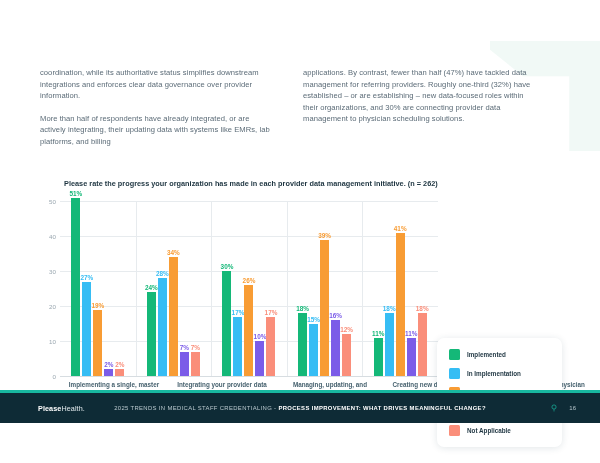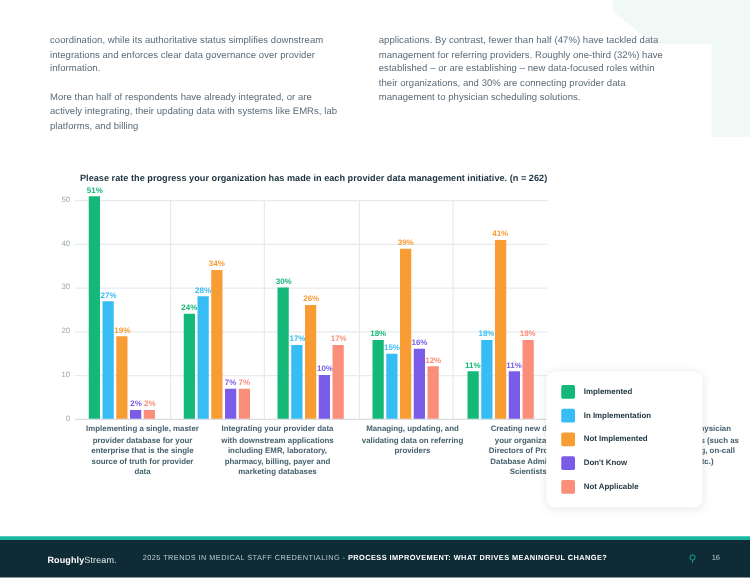--- a/index.html
+++ b/index.html
@@ -1,21 +1,21 @@
 <!DOCTYPE html>
 <html><head>
 <meta charset="utf-8">
 <style>
   html,body{margin:0;padding:0;}
   body{
     width:600px;height:463px;background:#ffffff;overflow:hidden;position:relative;
     font-family:"Liberation Sans", sans-serif;
     -webkit-font-smoothing:antialiased;
   }
-  .page{position:relative;width:600px;height:462px;}
+  .page{position:relative;width:600px;height:382px;margin-top:41px;}
 
   
   .deco{
     position:absolute;top:0;right:0;width:110px;height:110px;
     background:#eef8f4;opacity:.85;
     clip-path:polygon(100% 0,100% 100%,72% 100%,72% 32%,30% 32%,0 8%,0 0);
     pointer-events:none;
   }
 
   
@@ -264,21 +264,21 @@
         <div class="legend-lbl">Don't Know</div>
       </div>
       <div class="legend-row">
         <div class="swatch" style="background: rgb(250, 142, 122);"></div>
         <div class="legend-lbl">Not Applicable</div>
       </div>
     </div>
 
   <div class="accent"></div>
   <div class="footer">
-    <div class="brand"><b>Roughly</b><span class="light">Stream.</span></div>
+    <div class="brand"><b>Please</b><span class="light">Health.</span></div>
     <div class="foot-center"><span>2025 TRENDS IN MEDICAL STAFF CREDENTIALING - </span><b>PROCESS IMPROVEMENT: WHAT DRIVES MEANINGFUL CHANGE?</b></div>
     <svg class="pin" viewBox="0 0 16 16">
       <circle cx="8" cy="6" r="4.2" fill="none" stroke="#18b8a0" stroke-width="1.4"></circle>
       <line x1="8" y1="10.2" x2="8" y2="15" stroke="#18b8a0" stroke-width="1.2"></line>
     </svg>
     <div class="page-num">16</div>
   </div>
 
 </div>
 

